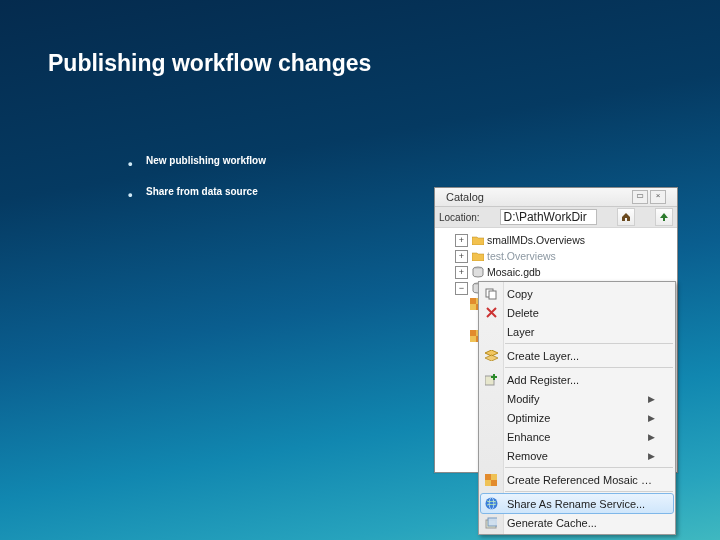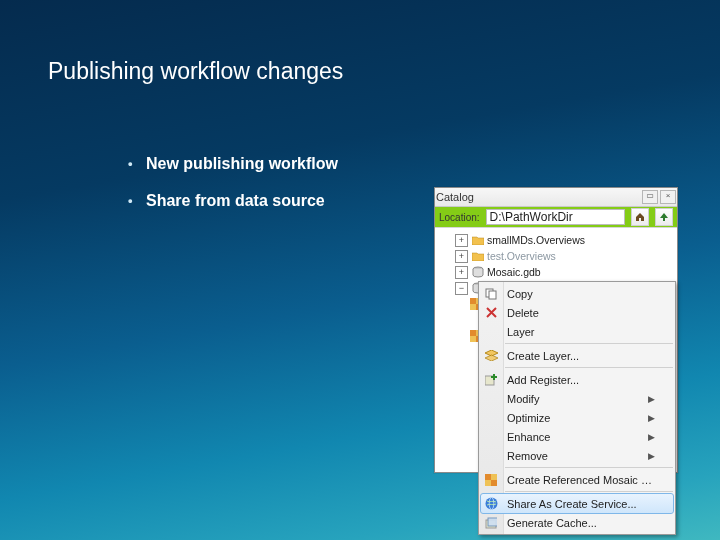--- a/index.html
+++ b/index.html
@@ -1,26 +1,26 @@
 <!DOCTYPE html>
 <html><head>
 <meta charset="utf-8">
 <style>
   html,body{margin:0;padding:0;width:720px;height:540px;font-family:Arial,Helvetica,sans-serif;overflow:hidden}
   .slide{position:relative;width:720px;height:540px;background:linear-gradient(170deg,#052b4e 0%,#053a62 30%,#0a5e8f 55%,#1187b0 75%,#27a3bd 90%,#3fb8c0 100%);color:#fff}
-  .title{position:absolute;left:48px;top:58px;font-size:23px;font-weight:normal;color:#fff}
-  .bullets{position:absolute;left:88px;top:140px;font-size:16px;font-weight:bold;color:#fff;line-height:1}
+  .title{position:absolute;left:48px;top:50px;font-size:23px;font-weight:bold;color:#fff}
+  .bullets{position:absolute;left:88px;top:146px;font-size:10px;font-weight:bold;color:#fff;line-height:1}
   .bullets li{list-style:none;position:relative;margin:0 0 21px 0;padding-left:18px}
   .bullets li::before{content:"•";position:absolute;left:0;top:1px;font-size:13px;color:#cfe8f5}
   
   .panel{position:absolute;left:434px;top:187px;width:242px;height:284px;background:#fff;color:#000;border:1px solid #8a8a8a;box-shadow:0 0 0 1px rgba(0,0,0,.05)}
-  .panel-title{display:flex;align-items:center;height:18px;background:linear-gradient(#f7f7f7,#e9e9e9);border-bottom:1px solid #c9c9c9;font-size:11px;padding:0 1px;color:#333}
+  .panel-title{display:flex;align-items:center;height:18px;background:linear-gradient(#f7f7f7,#e9e9e9);border-bottom:1px solid #c9c9c9;font-size:11px;padding:0 11px;color:#333}
   .panel-title .spacer{flex:1}
   .panel-title .winbtn{width:14px;height:12px;margin-left:2px;border:1px solid #b6b6b6;background:#f1f1f1;font-size:8px;line-height:10px;text-align:center;color:#555}
-  .toolbar{display:flex;align-items:center;height:20px;border-bottom:1px solid #d6d6d6;padding:0 4px;font-size:10px;color:#333;gap:6px;background:#84cc16}
+  .toolbar{display:flex;align-items:center;height:20px;border-bottom:1px solid #d6d6d6;padding:0 4px;font-size:10px;color:#333;gap:20px;background:#e5e5e5}
   .toolbar .field{flex:1;height:14px;border:1px solid #bcbcbc;background:#fff;padding:0 3px;font-size:12px;line-height:14px;color:#222;white-space:nowrap;overflow:hidden}
   .toolbar .tbtn{width:16px;height:16px;border:1px solid #cfcfcf;background:linear-gradient(#fdfdfd,#ececec);display:flex;align-items:center;justify-content:center}
   .tree{position:relative;padding:4px 2px 2px 6px;font-size:10.5px;color:#222}
   .tree-row{display:flex;align-items:center;height:16px;gap:3px;white-space:nowrap}
   .tw{width:11px;height:11px;border:1px solid #8d8d8d;background:#fff;font-size:9px;line-height:9px;text-align:center;color:#444;display:inline-flex;align-items:center;justify-content:center}
   .ico{width:13px;height:12px;display:inline-flex;align-items:center;justify-content:center}
   .indent-1{padding-left:14px}
   .indent-2{padding-left:28px}
   .indent-3{padding-left:40px}
   .sel{background:#cfe4f7;border:1px dotted #3a78b5;padding:0 2px}
@@ -231,21 +231,21 @@
       </div>
       <div class="menu-sep"></div>
       <div class="menu-item hl">
         <span class="mico">
             <svg width="13" height="13" viewBox="0 0 13 13">
               <circle cx="6.5" cy="6.5" r="6" fill="#3b7dd8"></circle>
               <path d="M2 4c3 2 6-1 9 1M2 8c3-2 6 1 9-1" stroke="#afe3a8" stroke-width="1" fill="none"></path>
               <ellipse cx="6.5" cy="6.5" rx="2.3" ry="6" fill="none" stroke="#cde9ff" stroke-width="0.8"></ellipse>
             </svg>
           </span>
-        <span class="lbl">Share As Create Service...</span>
+        <span class="lbl">Share As Rename Service...</span>
       </div>
       <div class="menu-item">
         <span class="mico">
             <svg width="12" height="12" viewBox="0 0 12 12">
               <rect x="1" y="3" width="10" height="8" fill="#e6e6cc" stroke="#999"></rect>
               <rect x="3" y="1" width="10" height="8" fill="#cddff2" stroke="#6a8fb8" opacity="0.9"></rect>
             </svg>
           </span>
         <span class="lbl">Generate Cache...</span>
       </div>

